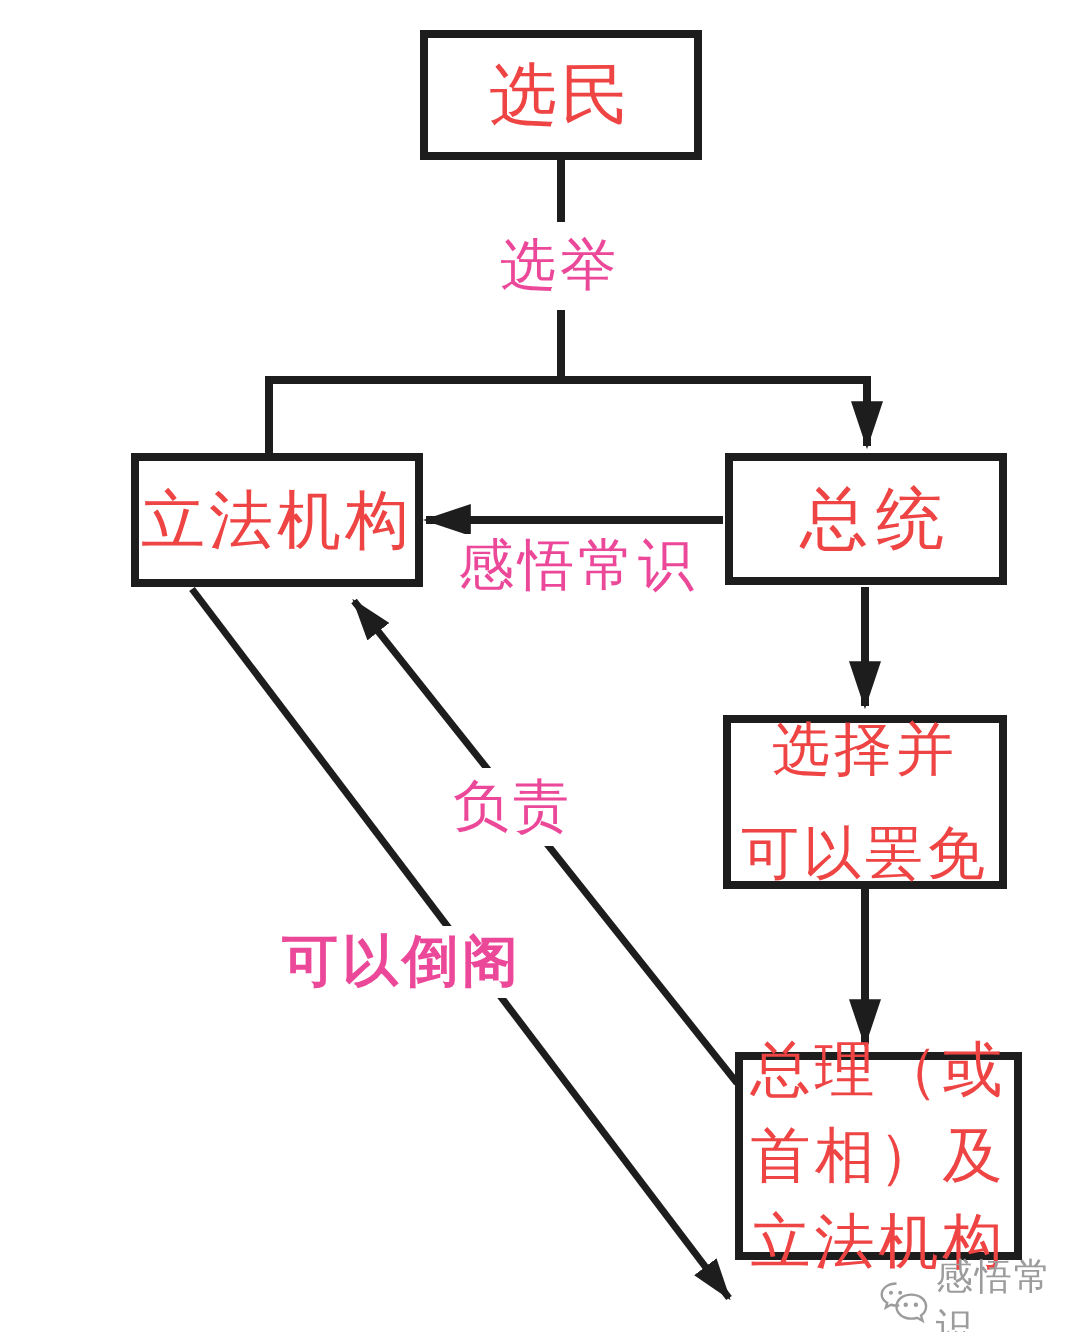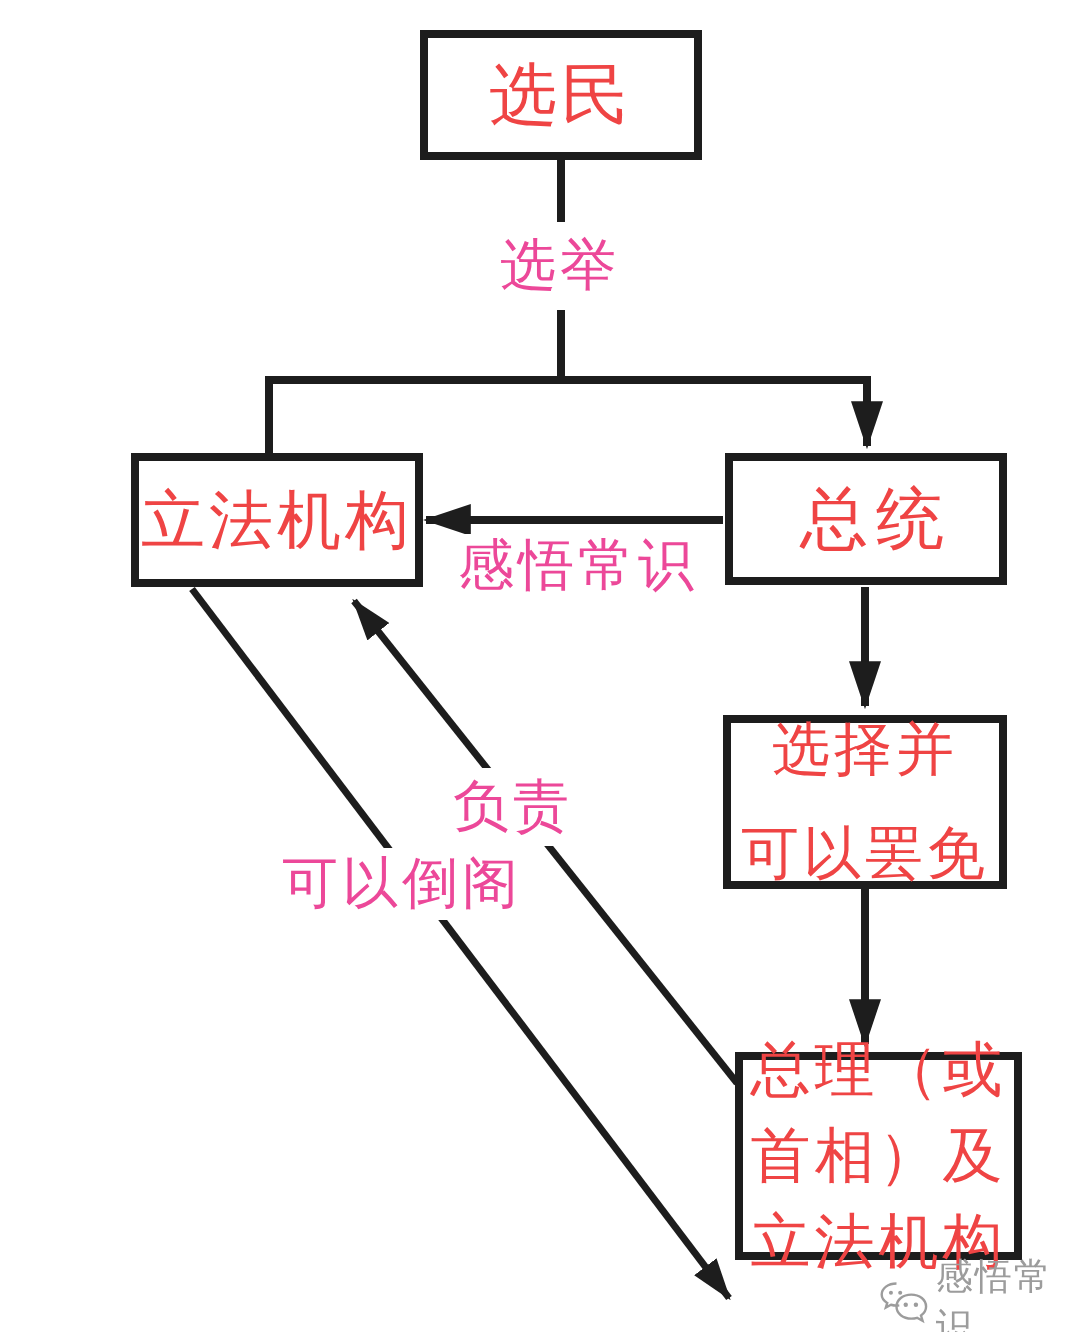--- a/index.html
+++ b/index.html
@@ -35,21 +35,21 @@
     color:#ec4899;
     display:flex;align-items:center;justify-content:center;
     z-index:3;
     font-size:56px;
     letter-spacing:4px;
     white-space:nowrap;
   }
   .lbl-election{left:480px;top:222px;width:160px;height:88px;}
   .lbl-dissolve{left:450px;top:534px;width:256px;height:64px;}
   .lbl-responsible{left:443px;top:768px;width:140px;height:78px;text-align:center;}
-  .lbl-topple{left:272px;top:848px;width:260px;height:72px;}
+  .lbl-topple{left:272px;top:926px;width:260px;height:72px;font-weight:bold;}
   .watermark{
     position:absolute;
     left:878px;top:1252px;
     display:flex;align-items:center;
     z-index:4;
     color:#9c9c9c;
   }
   .watermark .wm-text{
     font-size:37px;
     letter-spacing:2px;

